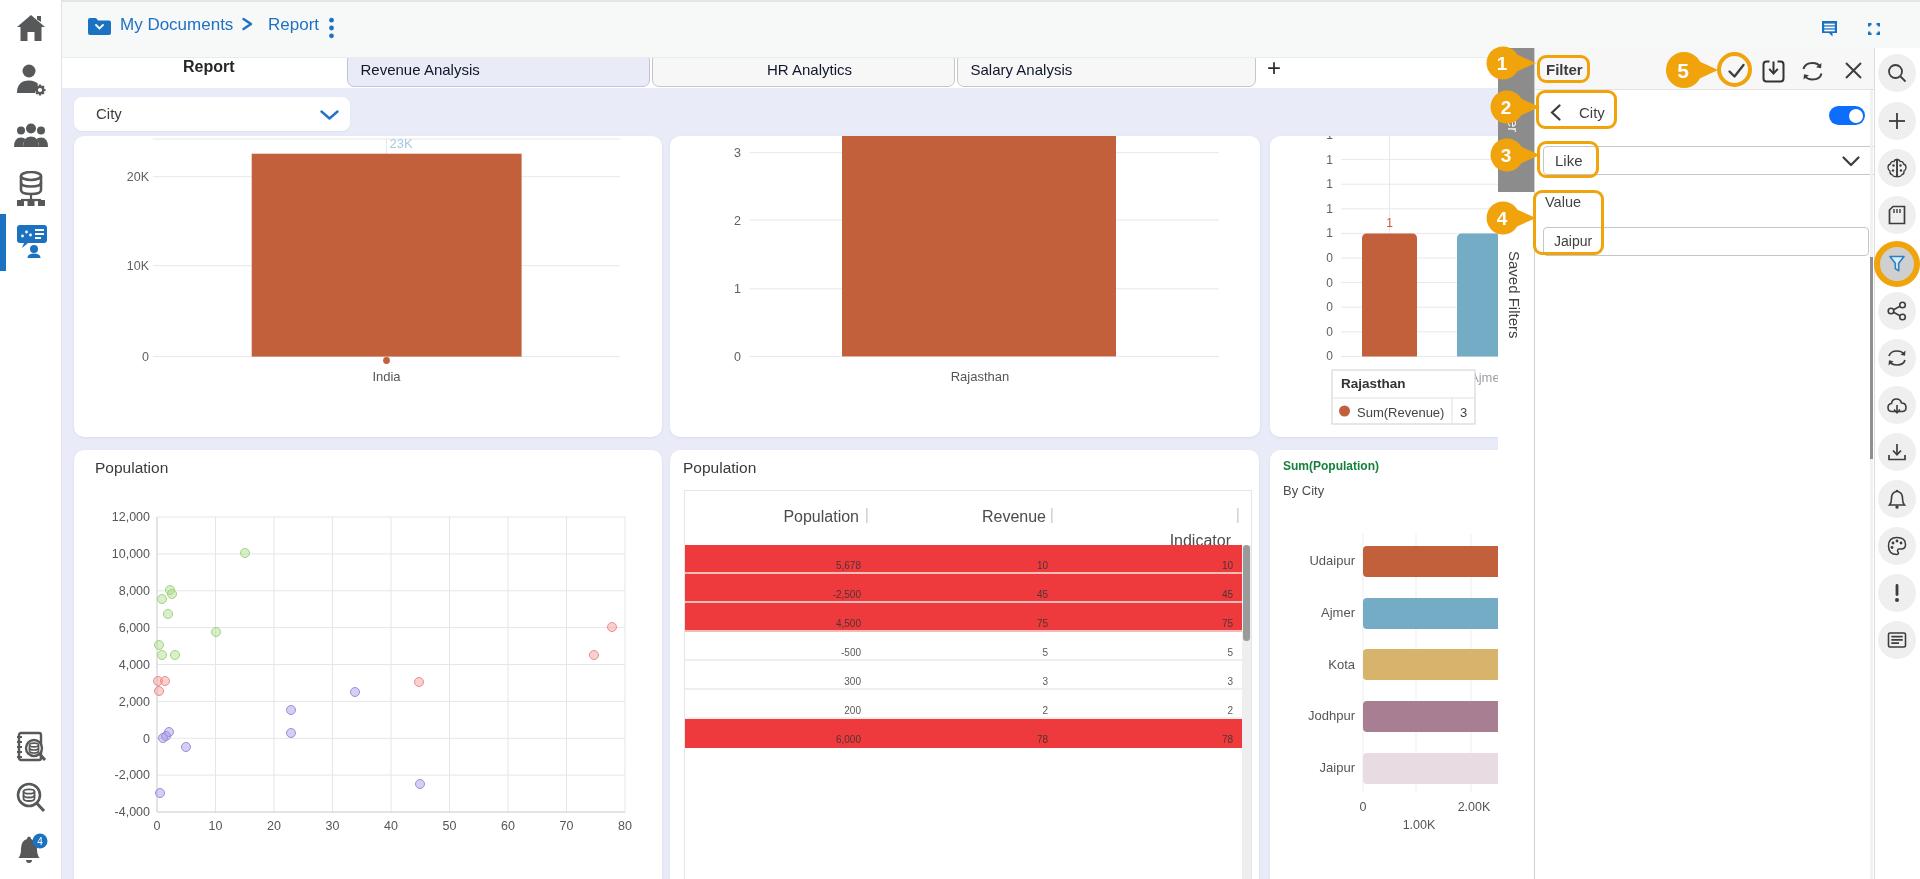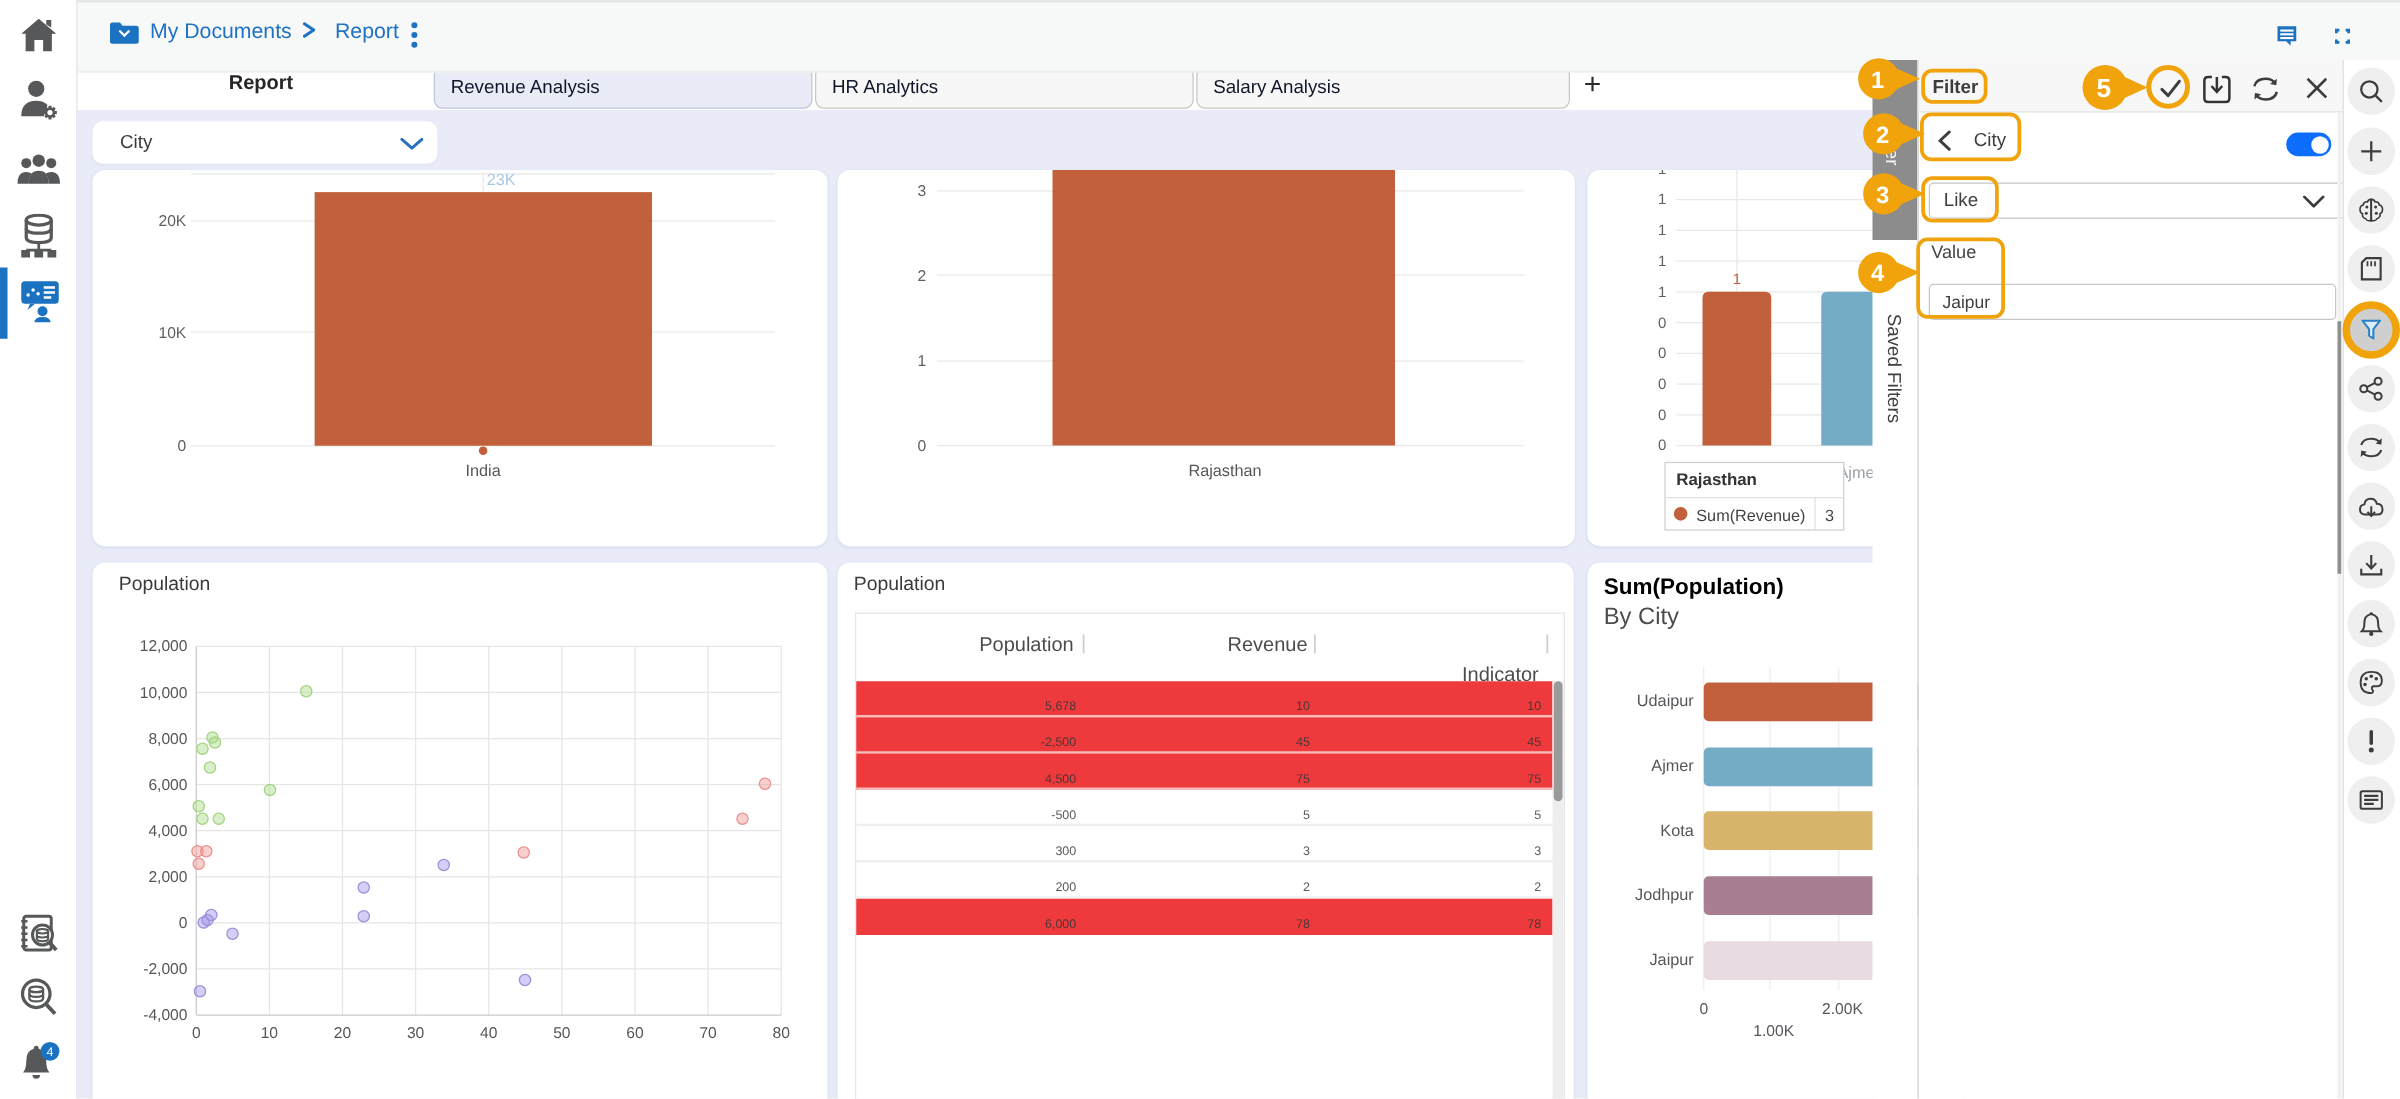--- a/index.html
+++ b/index.html
@@ -272,22 +272,22 @@
             <span class="c2">78</span>
             <span class="c3">78</span>
           </div>
         <div style="position:absolute; right:0; top:54px; width:9px; height:425px; background:#eeeeee;">
           <div style="position:absolute; left:1px; top:0; width:7px; height:96px; background:#9a9a9a; border-radius:4px;"></div>
         </div>
       </div>
     </div>
 
     <div class="card" style="left:1208px; top:362px; width:300px; height:520px; overflow:hidden;">
-      <div style="position:absolute; left:13px; top:9px; font-size:18px; font-weight:bold; color:#000000;">Sum(Population)</div>
-      <div style="position:absolute; left:13px; top:33px; font-size:19px; color:#4c4c4c;">By City</div>
+      <div style="position:absolute; left:13px; top:9px; font-size:12px; font-weight:bold; color:#15803d;">Sum(Population)</div>
+      <div style="position:absolute; left:13px; top:33px; font-size:13px; color:#4c4c4c;">By City</div>
       <svg width="300" height="520" viewBox="0 0 300 520" style="position:absolute; left:0; top:0;">
         <g stroke="#ededed" stroke-width="1">
           <line x1="93" y1="84" x2="93" y2="342"></line>
             <line x1="146" y1="84" x2="146" y2="342"></line>
             <line x1="201" y1="84" x2="201" y2="342"></line>
             <line x1="255" y1="84" x2="255" y2="342"></line>
         </g>
         <g font-size="13" fill="#55565a" text-anchor="end" font-family="Liberation Sans">
           <text x="85" y="115">Udaipur</text>
             <text x="85" y="167">Ajmer</text>
@@ -335,21 +335,21 @@
       <path d="M1 4.5 L1 1 L4.5 1 L4.5 3.2 L3.2 3.2 L3.2 4.5 Z" fill="#1b72c0"></path>
       <path d="M9.5 1 L13 1 L13 4.5 L10.8 4.5 L10.8 3.2 L9.5 3.2 Z" fill="#1b72c0"></path>
       <path d="M13 9.5 L13 13 L9.5 13 L9.5 10.8 L10.8 10.8 L10.8 9.5 Z" fill="#1b72c0"></path>
       <path d="M4.5 13 L1 13 L1 9.5 L3.2 9.5 L3.2 10.8 L4.5 10.8 Z" fill="#1b72c0"></path>
     </svg>
   </div>
 
   <div id="tabrow" class="abs">
     <div style="position:absolute; left:121px; top:0; height:40px; line-height:38px; font-weight:bold; font-size:16px; color:#262626;">Report</div>
     <div class="tab active" style="left:284.5px; width:303px;">Revenue Analysis</div>
-    <div class="tab" style="left:589.5px; width:303px;">HR Analytics</div>
+    <div class="tab" style="left:589.5px; width:303px;text-align:center;">HR Analytics</div>
     <div class="tab" style="left:894.5px; width:299px;">Salary Analysis</div>
     <div style="position:absolute; left:1205px; top:6px; font-size:24px; color:#2c2c2c; font-weight:400;">+</div>
   </div>
 
   <div id="lsb" class="abs">
     <div id="lsb-active-bar"></div>
 
     <svg class="ic" style="top:13px;" width="32" height="30" viewBox="0 0 32 30">
       <path d="M16 2 L30 14 L26.5 14 L26.5 28 L5.5 28 L5.5 14 L2 14 Z M12.5 28 L12.5 19 L19.5 19 L19.5 28 Z" fill="#565859" fill-rule="evenodd"></path>
       <path d="M22 3 L26 3 L26 9 L22 6.5 Z" fill="#565859"></path>

